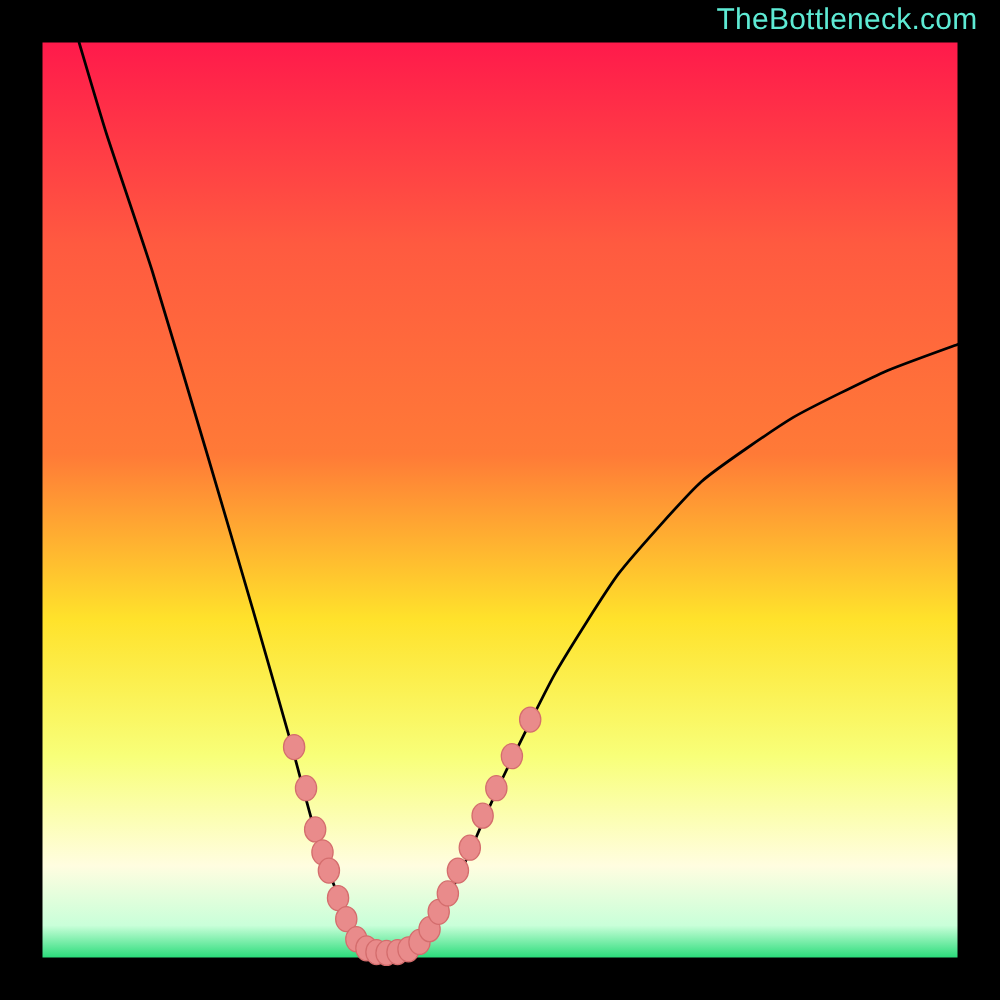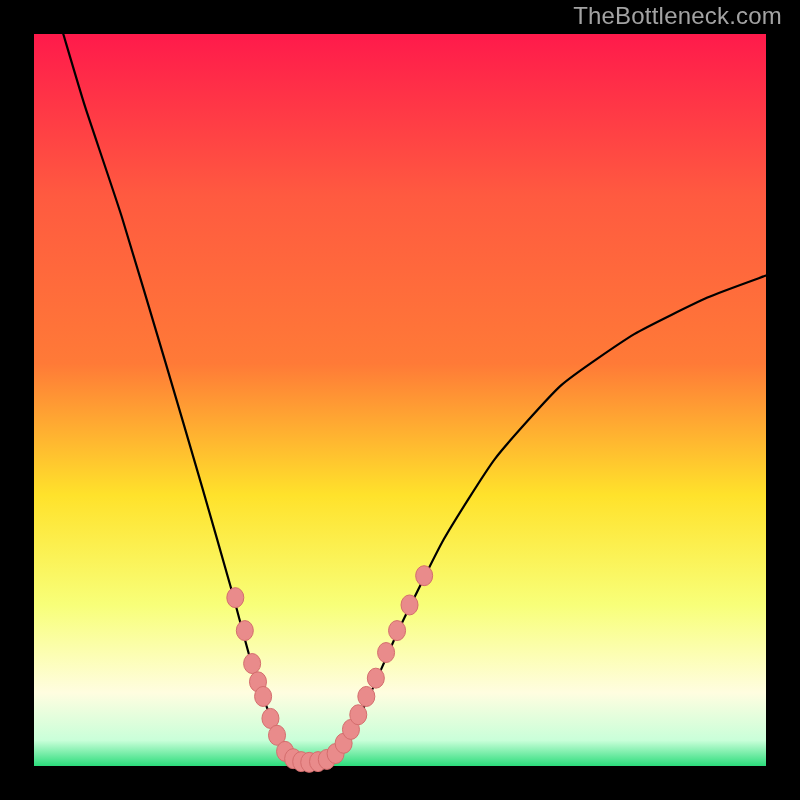--- a/index.html
+++ b/index.html
@@ -13,21 +13,21 @@
   .frame {
     width: 800px;
     height: 800px;
     background: #000;
     position: relative;
   }
   .watermark {
     position: absolute;
     top: 2px;
     right: 18px;
-    color: #a3a3a3;
+    color: #5eead4;
     font-family: Arial, Helvetica, sans-serif;
     font-size: 24px;
     font-weight: 400;
     z-index: 40;
     letter-spacing: 0.2px;
   }
   svg.chart {
     position: absolute;
     top: 0;
     left: 0;

